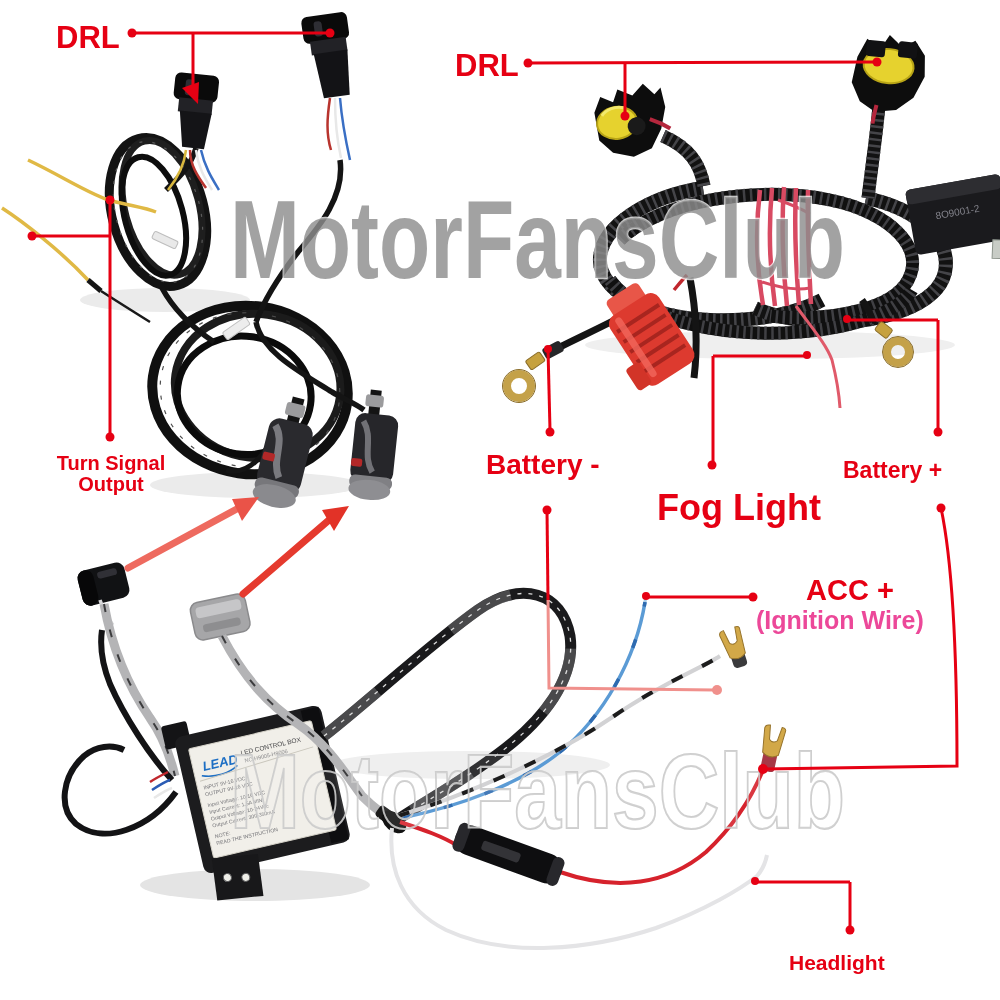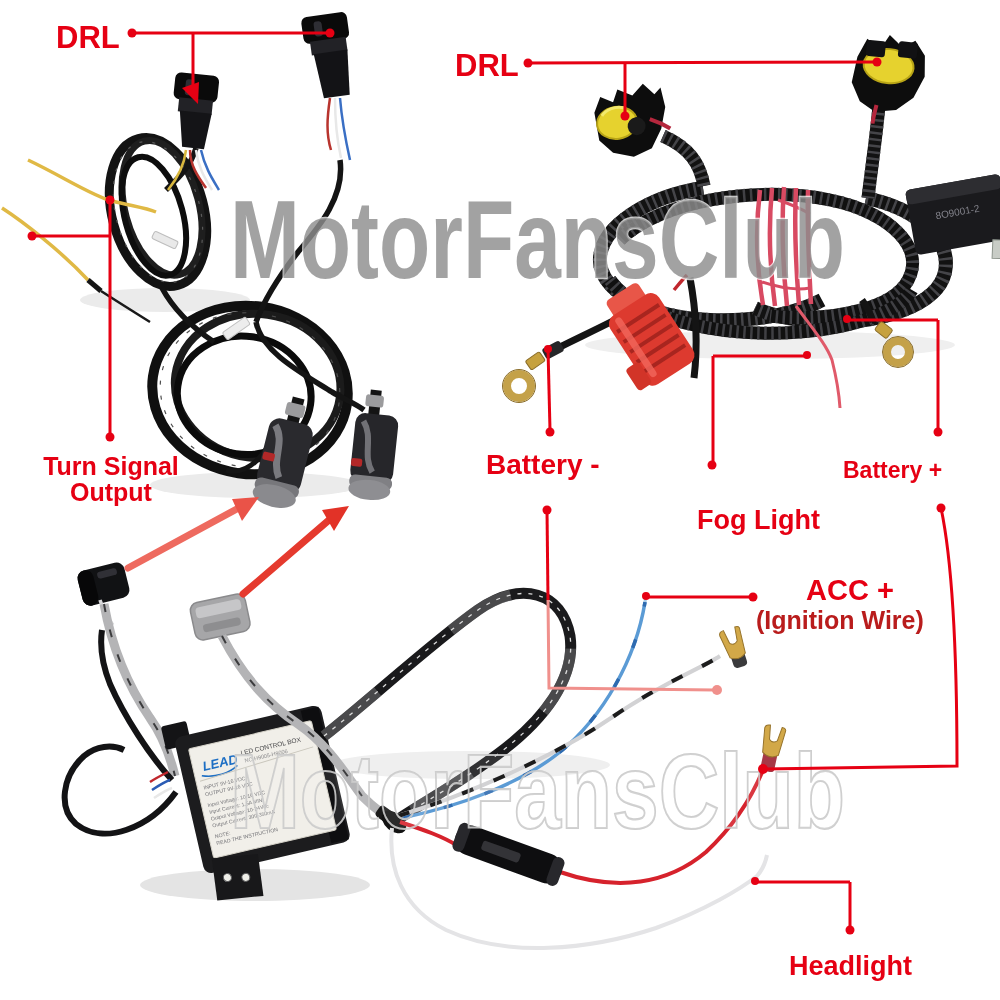--- a/index.html
+++ b/index.html
@@ -1,29 +1,29 @@
 <!DOCTYPE html>
 <html><head>
 <meta charset="utf-8">
 <style>
   html,body{margin:0;padding:0;background:#fff;}
   #stage{position:relative;width:1000px;height:1000px;background:#ffffff;overflow:hidden;
          font-family:"Liberation Sans", sans-serif;}
   #photo{position:absolute;left:0;top:0;z-index:1;}
   .lbl{position:absolute;z-index:3;color:#e60013;font-weight:bold;line-height:1.05;white-space:nowrap;}
-  .lbl.sub{color:#b91c1c;}
-  #lbl-turn{left:18px;top:453px;width:186px;text-align:center;font-size:25px;white-space:normal;}
+  .lbl.sub{color:#ec4899;}
+  #lbl-turn{left:18px;top:453px;width:186px;text-align:center;font-size:20px;white-space:normal;}
   #lbl-drl-left{left:56px;top:22px;font-size:31px;}
   #lbl-drl-right{left:455px;top:50px;font-size:31px;}
   #lbl-batt-minus{left:486px;top:450px;font-size:28px;}
-  #lbl-fog{left:657px;top:506px;font-size:27px;margin-left:40px;}
+  #lbl-fog{left:657px;top:489px;font-size:36px;}
   #lbl-batt-plus{left:843px;top:458px;font-size:23px;}
   #lbl-acc{left:806px;top:575px;font-size:29px;text-align:right;}
   #lbl-ign{left:756px;top:607px;font-size:25px;font-weight:bold;}
-  #lbl-headlight{left:789px;top:952px;font-size:27px;}
+  #lbl-headlight{left:789px;top:952px;font-size:21px;}
 </style>
 </head>
 <body>
 
 <div id="stage">
 
 <svg id="photo" width="1000" height="1000" viewBox="0 0 1000 1000">
 
   <g fill="#ebebeb">
     <ellipse cx="165" cy="300" rx="85" ry="12"></ellipse>

